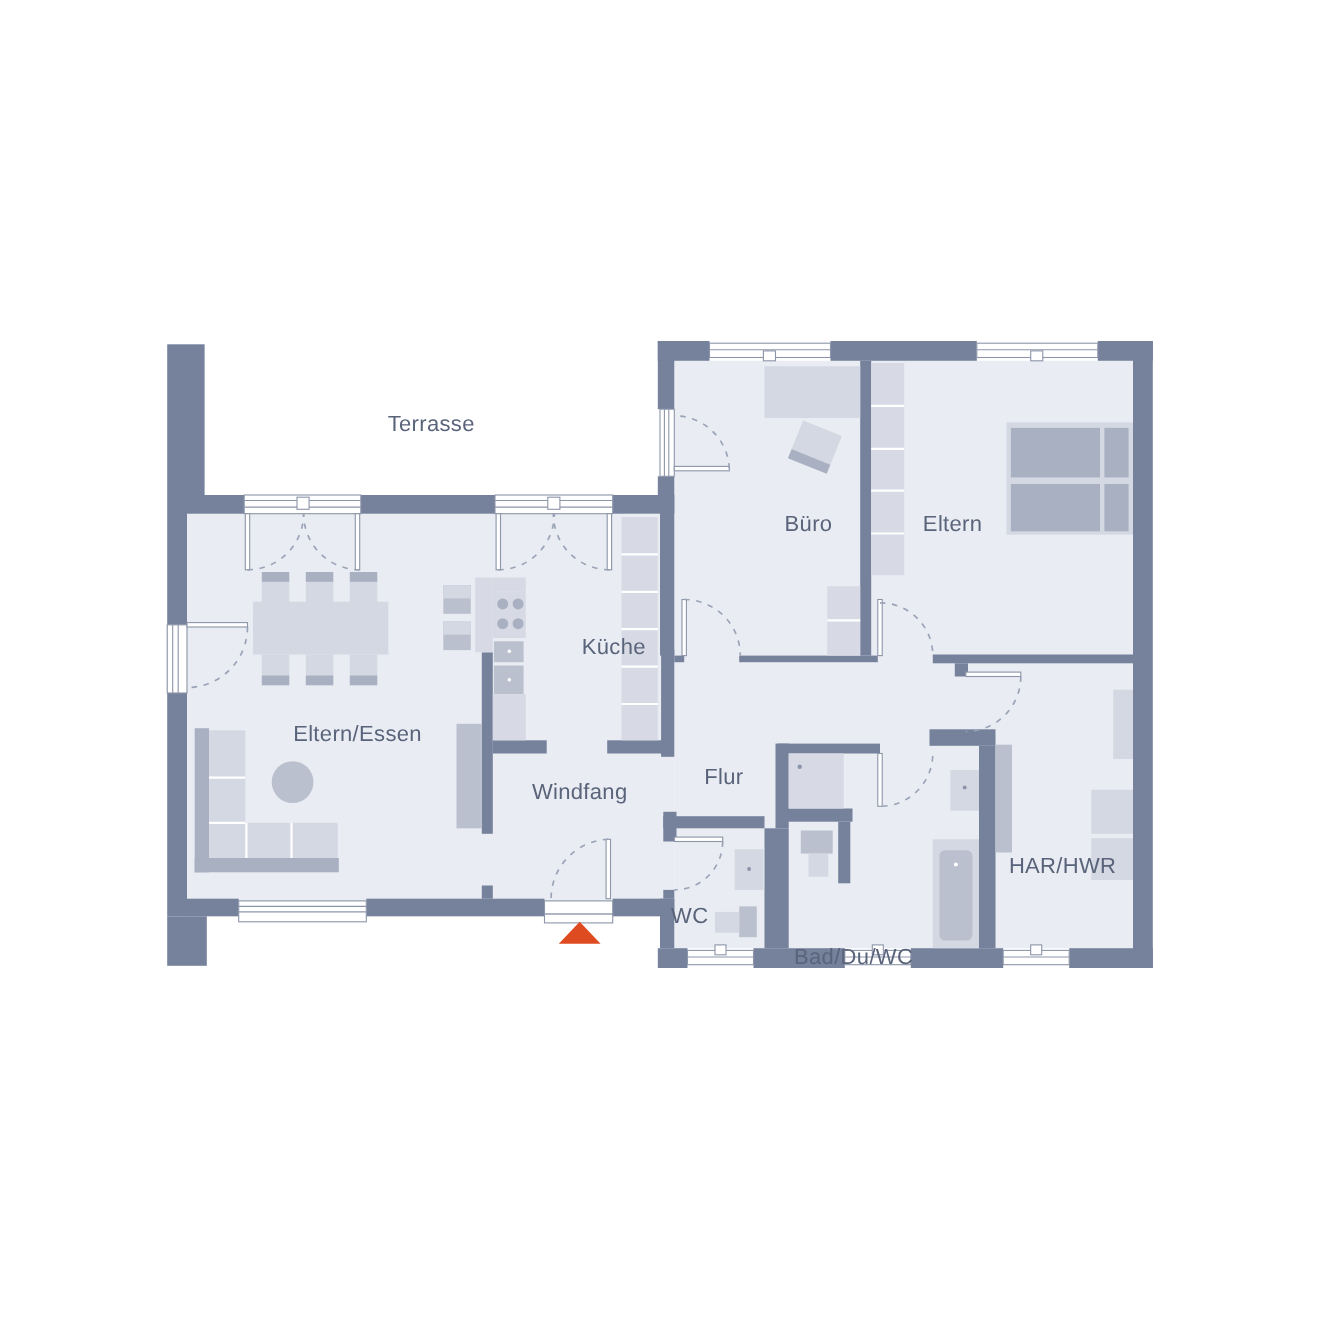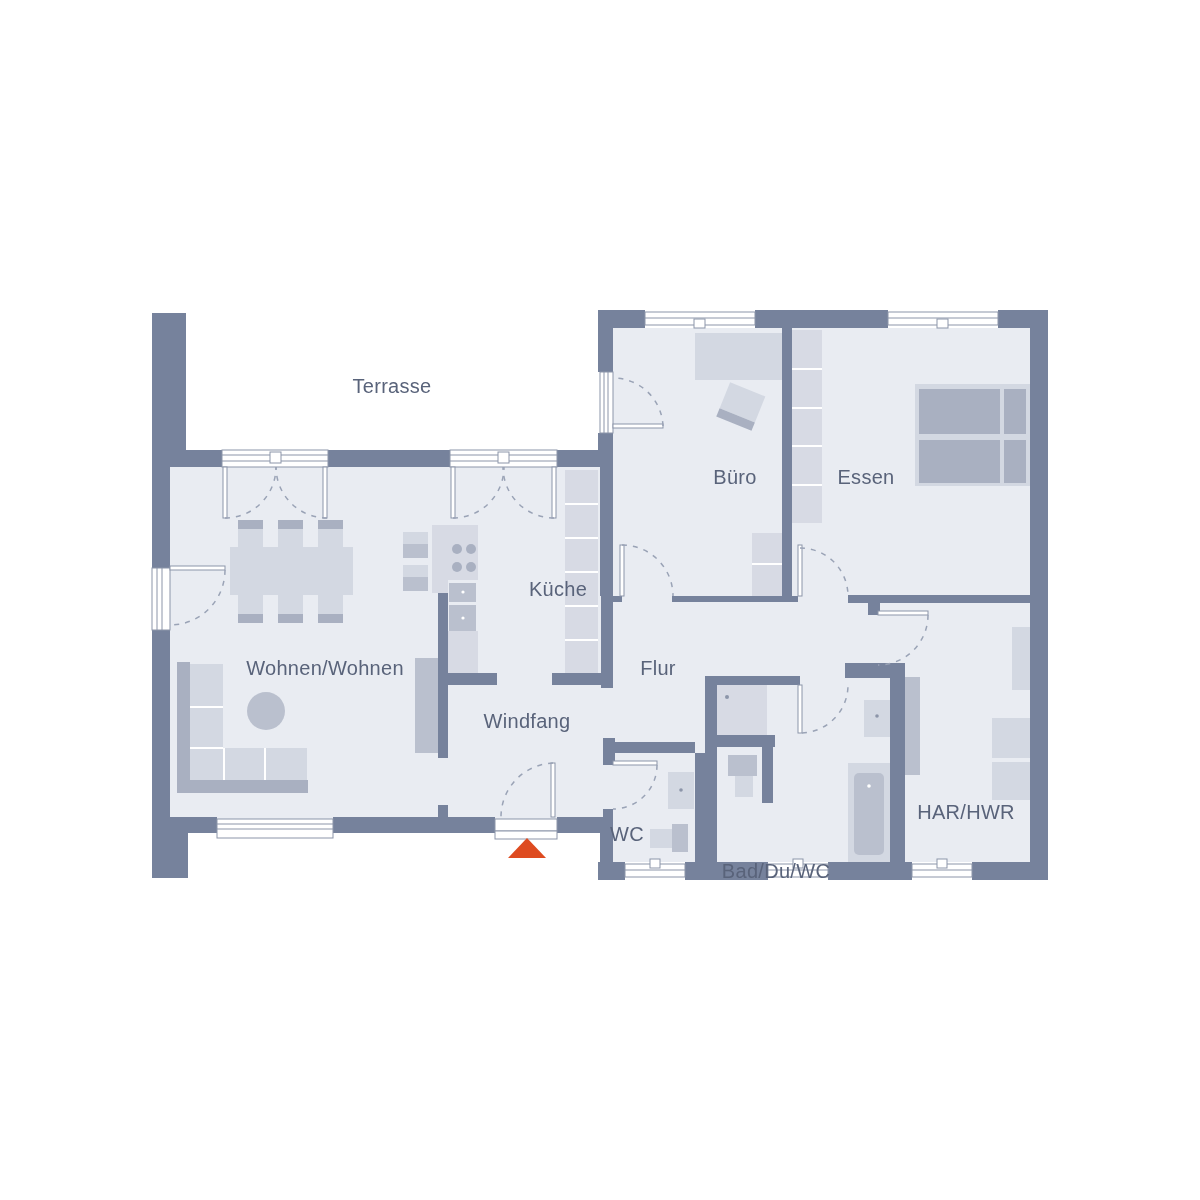--- a/index.html
+++ b/index.html
@@ -311,21 +311,21 @@
     <rect class="f-light" x="1012" y="627" width="18" height="63"></rect>
     <rect class="f-light" x="992" y="718" width="38" height="40"></rect>
     <rect class="f-light" x="992" y="762" width="38" height="38"></rect>
   </g>
 
   <polygon class="arrow" points="527,838 508,858 546,858"></polygon>
 </svg>
 
   <div class="room-label" style="left:392px;top:386px">Terrasse</div>
   <div class="room-label" style="left:735px;top:477px">Büro</div>
-  <div class="room-label" style="left:866px;top:477px">Essen</div>
+  <div class="room-label" style="left:866px;top:477px">Eltern</div>
   <div class="room-label" style="left:558px;top:589px">Küche</div>
-  <div class="room-label" style="left:325px;top:668px">Wohnen/Wohnen</div>
-  <div class="room-label" style="left:658px;top:668px">Flur</div>
+  <div class="room-label" style="left:325px;top:668px">Eltern/Essen</div>
+  <div class="room-label" style="left:658px;top:707px">Flur</div>
   <div class="room-label" style="left:527px;top:721px">Windfang</div>
   <div class="room-label" style="left:627px;top:834px">WC</div>
   <div class="room-label" style="left:776px;top:871px">Bad/Du/WC</div>
-  <div class="room-label" style="left:966px;top:812px">HAR/HWR</div>
+  <div class="room-label" style="left:966px;top:788px">HAR/HWR</div>
 </div>
 
 </body></html>

